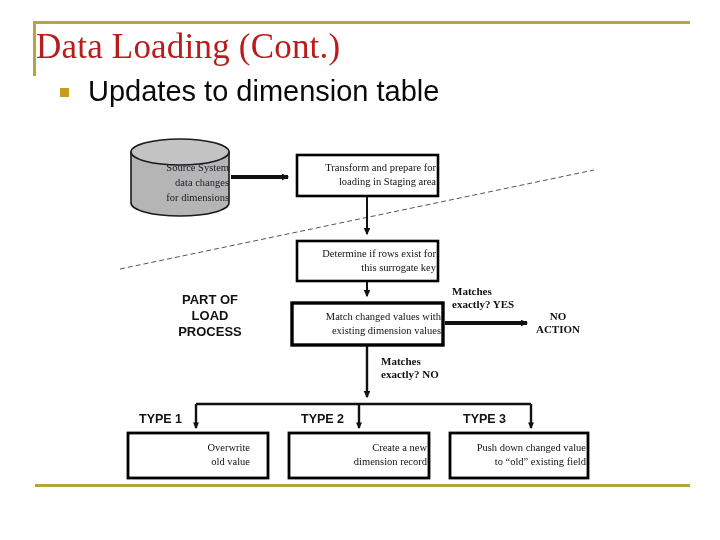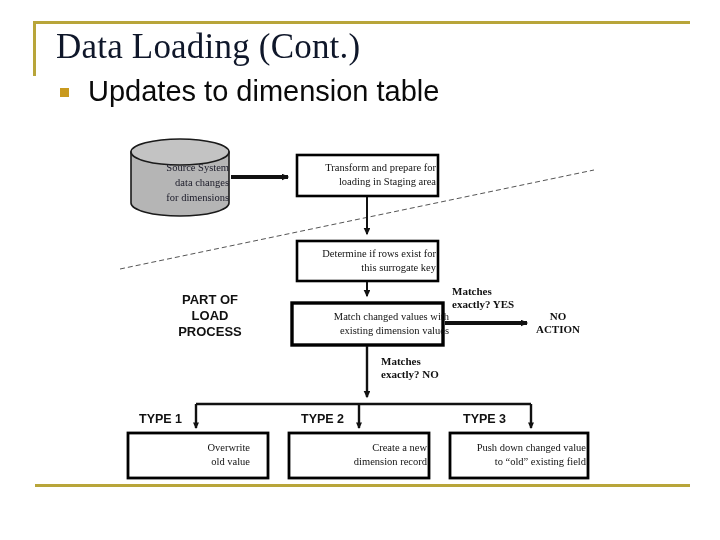--- a/index.html
+++ b/index.html
@@ -36,26 +36,26 @@
   .rule-bottom {
     position: absolute;
     left: 35px; top: 484px;
     width: 655px; height: 3px;
     background: #b8a53a;
   }
 
   
   .slide-title {
     position: absolute;
-    left: 56px; top: 27px;
+    left: 36px; top: 27px;
     width: 640px;
     font-family: "Liberation Serif", serif;
     font-size: 35px;
     line-height: 40px;
-    color: #0f172a;
+    color: #b91c1c;
     letter-spacing: 0.2px;
     white-space: nowrap;
   }
   .bullet-row {
     position: absolute;
     left: 60px; top: 77px;
     width: 620px;
     height: 28px;
   }
   .bullet-mark {
@@ -197,21 +197,21 @@
     <div class="fig-text box-label" style="left:299px; top:161px; width:137px;">
       <div>Transform and prepare for</div>
       <div>loading in Staging area</div>
     </div>
 
     <div class="fig-text box-label" style="left:299px; top:247px; width:137px;">
       <div>Determine if rows exist for</div>
       <div>this surrogate key</div>
     </div>
 
-    <div class="fig-text box-label" style="left:294px; top:310px; width:147px;padding-left:8px;">
+    <div class="fig-text box-label" style="left:294px; top:310px; width:147px;">
       <div>Match changed values with</div>
       <div>existing dimension values</div>
     </div>
 
     <div class="fig-text edge-label" style="left:452px; top:285px; width:90px;">
       <div>Matches</div>
       <div>exactly? YES</div>
     </div>
 
     <div class="fig-text edge-label" style="left:381px; top:355px; width:90px;">

